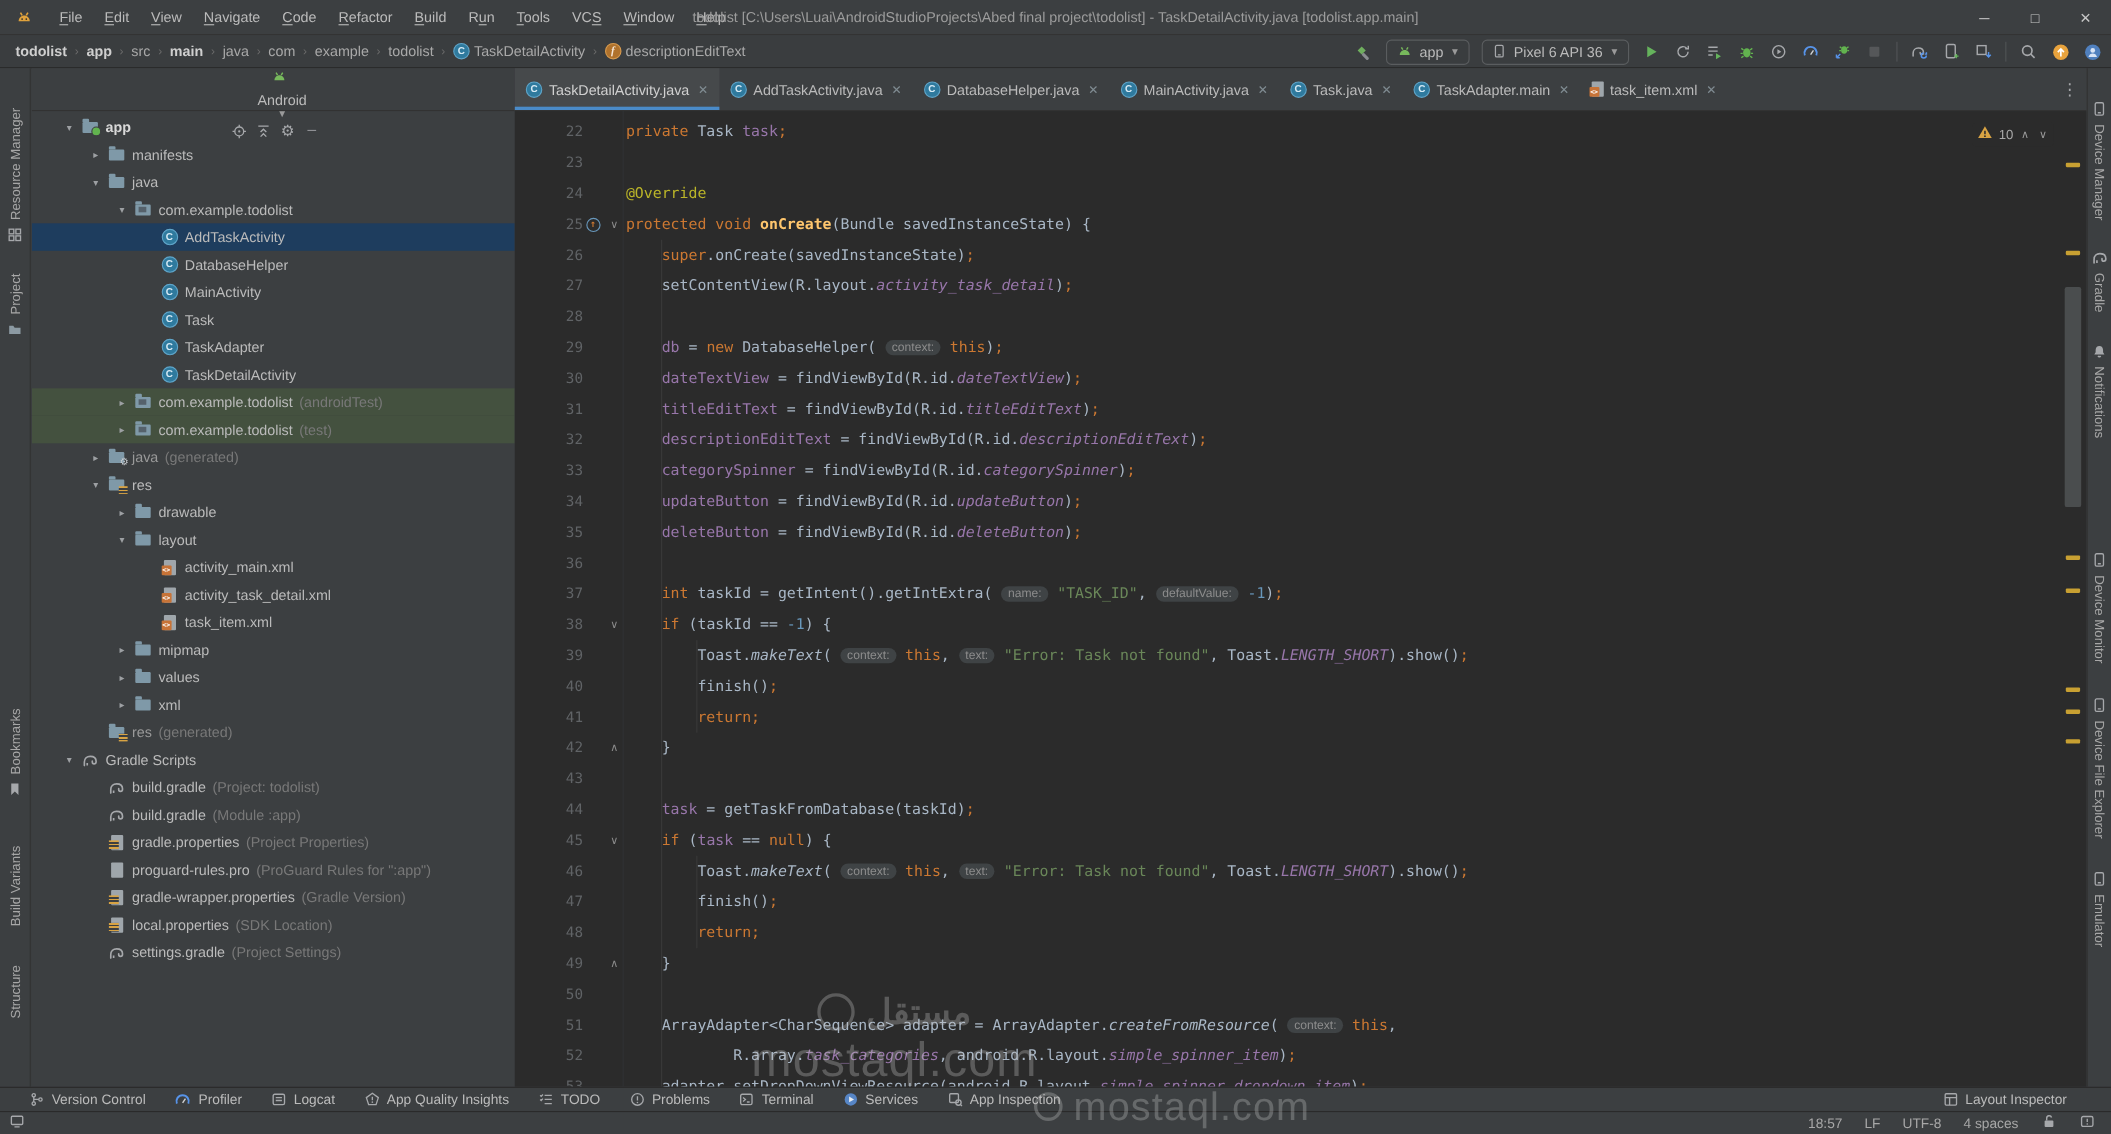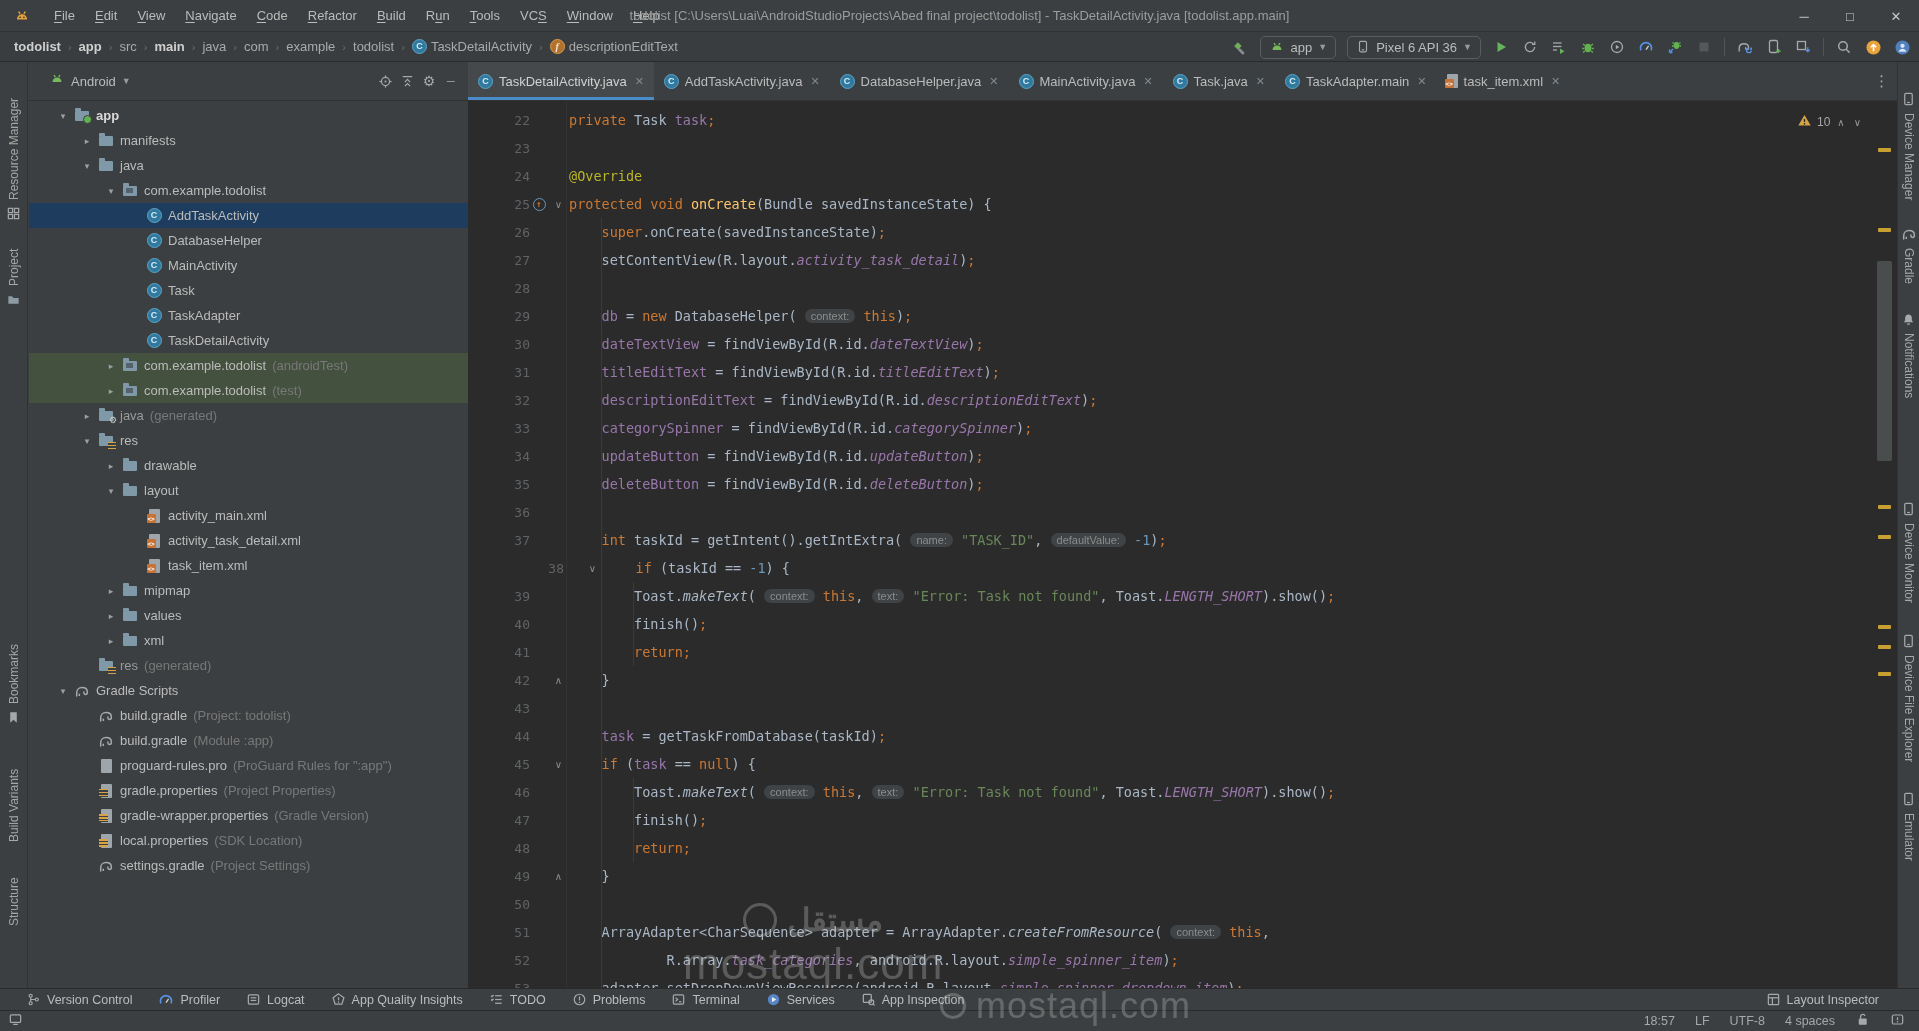--- a/index.html
+++ b/index.html
@@ -33,21 +33,21 @@
 
   
   #left-stripe { position:absolute; left:0; top:62px; width:28px; height:926px; background:#3C3F41; border-right:1px solid #323232; }
   #right-stripe { position:absolute; left:1897px; top:62px; width:22px; height:926px; background:#3C3F41; border-left:1px solid #323232; }
   .vtext-left { writing-mode:vertical-lr; transform:rotate(180deg); font-size:12px; color:#A7A7A7; white-space:nowrap; }
   .vtext-right { writing-mode:vertical-rl; font-size:12px; color:#A7A7A7; white-space:nowrap; }
   .stripe-item { position:absolute; display:flex; flex-direction:column; align-items:center; gap:6px; width:100%; }
 
   
   #project-panel { position:absolute; left:29px; top:62px; width:439px; height:926px; background:#3C3F41; overflow:hidden; }
-  #project-header { height:39px; display:flex; align-items:center; padding-left:20px; border-bottom:1px solid #323232; }
+  #project-header { height:39px; display:flex; align-items:center; padding-left:10px; border-bottom:1px solid #323232;flex-direction:column; }
   #project-header .title { font-size:13px; color:#BBBBBB; margin-left:6px; }
   #project-header .caret { color:#9A9A9A; font-size:9px; margin-left:6px; }
   #project-header .spacer { flex:1; }
   .ph-icon { width:22px; height:22px; display:flex; align-items:center; justify-content:center; color:#A6A8AB; font-size:14px; }
   #tree { position:absolute; left:0; top:41px; width:100%; }
   .tree-row { height:25px; display:flex; align-items:center; font-size:13px; color:#BBBBBB; white-space:nowrap;
     width:439px; }
   .tree-row.selected { background:#1E3D5E; }
   .tree-row.testbg { background:#44513F; }
   .tree-row .chev { width:12px; text-align:center; color:#9DA0A3; font-size:9px; flex:none; }
@@ -87,21 +87,21 @@
   #editor { position:absolute; left:468px; top:101px; width:1429px; height:887px; background:#2B2B2B; overflow:hidden; }
   #gutter-sep { position:absolute; left:98px; top:0; width:1px; height:100%; background:#313335; }
   .code-line { position:absolute; left:0; width:100%; height:28px; display:flex; align-items:center; }
   .code-line .ln { width:62px; text-align:right; color:#606366; font:13px "DejaVu Sans Mono",monospace; flex:none; }
   .code-line .g1 { width:18px; flex:none; display:flex; justify-content:center; }
   .code-line .g2 { width:21px; flex:none; display:flex; justify-content:center; color:#8C8C8C; font-size:10px; }
   .code-line pre { font:13.5px/28px "DejaVu Sans Mono",monospace; color:#A9B7C6; white-space:pre; }
   .tk-k { color:#CC7832; } .tk-d { color:#A9B7C6; } .tk-f { color:#9876AA; }
   .tk-s { color:#6A8759; } .tk-n { color:#6897BB; } .tk-a { color:#BBB529; }
   .tk-r { color:#9876AA; font-style:italic; } .tk-c { color:#9876AA; font-style:italic; }
-  .tk-im { color:#A9B7C6; font-style:italic; } .tk-md { color:#FFC66D; font-weight:normal;margin-top:46px; }
+  .tk-im { color:#A9B7C6; font-style:italic; } .tk-md { color:#FFC66D; font-weight:bold;margin-top:46px; }
   .hint { background:#3F4345; color:#8C8C8C; border-radius:8px; padding:1px 6px;
     font:11px "Liberation Sans",sans-serif; vertical-align:1px; }
   .ovr { width:13px; height:13px; border-radius:50%; border:1px solid #6897BB; color:#CC7832;
     font:bold 9px/11px "DejaVu Sans Mono",monospace; text-align:center; }
   .guide { position:absolute; width:1px; background:#3A3A3A; }
   #inspections { position:absolute; right:30px; top:10px; display:flex; align-items:center; gap:5px;
     font-size:12px; color:#A8A8A8; background:rgba(43,43,43,.85); padding:2px 4px; border-radius:4px; }
   #inspections .chev { color:#9A9A9A; font-size:10px; padding:0 2px; }
   #scrollzone { position:absolute; right:0; top:0; width:23px; height:100%; }
   #scroll-thumb { position:absolute; left:3px; width:15px; background:#55595B; opacity:.75; border-radius:2px; }
@@ -686,35 +686,35 @@
               </svg>
             </span>
           </span>
           <span class="lbl">build.gradle</span>
           <span class="extra">(Module :app)</span>
         </div>
         <div class="tree-row" style="padding-left: 52px;">
           <span class="chev"></span>
           <span class="ticon">
             <span style="display: inline-flex; align-items: center; justify-content: center;">
+              <span class="i-page prop"></span>
+            </span>
+          </span>
+          <span class="lbl">gradle.properties</span>
+          <span class="extra">(Project Properties)</span>
+        </div>
+        <div class="tree-row" style="padding-left: 52px;">
+          <span class="chev"></span>
+          <span class="ticon">
+            <span style="display: inline-flex; align-items: center; justify-content: center;">
               <span class="i-page"></span>
             </span>
           </span>
           <span class="lbl">proguard-rules.pro</span>
           <span class="extra">(ProGuard Rules for ":app")</span>
-        </div>
-        <div class="tree-row" style="padding-left: 52px;">
-          <span class="chev"></span>
-          <span class="ticon">
-            <span style="display: inline-flex; align-items: center; justify-content: center;">
-              <span class="i-page prop"></span>
-            </span>
-          </span>
-          <span class="lbl">gradle.properties</span>
-          <span class="extra">(Project Properties)</span>
         </div>
         <div class="tree-row" style="padding-left: 52px;">
           <span class="chev"></span>
           <span class="ticon">
             <span style="display: inline-flex; align-items: center; justify-content: center;">
               <span class="i-page prop"></span>
             </span>
           </span>
           <span class="lbl">gradle-wrapper.properties</span>
           <span class="extra">(Gradle Version)</span>
@@ -892,21 +892,21 @@
           <span class="g1"></span>
           <span class="g2"></span>
           <pre></pre>
         </div>
         <div class="code-line" style="top: 425px;">
           <span class="ln">37</span>
           <span class="g1"></span>
           <span class="g2"></span>
           <pre>    <span class="tk-k">int </span><span class="tk-d">taskId = getIntent().getIntExtra( </span><span class="hint">name:</span><span class="tk-d"> </span><span class="tk-s">"TASK_ID"</span><span class="tk-d">, </span><span class="hint">defaultValue:</span><span class="tk-d"> </span><span class="tk-n">-1</span><span class="tk-d">)</span><span class="tk-k">;</span></pre>
         </div>
-        <div class="code-line" style="top: 453px; padding-left: 34px;">
+        <div class="code-line" style="top: 453px;">
           <span class="ln">38</span>
           <span class="g1"></span>
           <span class="g2">∨</span>
           <pre>    <span class="tk-k">if </span><span class="tk-d">(taskId == </span><span class="tk-n">-1</span><span class="tk-d">) {</span></pre>
         </div>
         <div class="code-line" style="top: 481px;">
           <span class="ln">39</span>
           <span class="g1"></span>
           <span class="g2"></span>
           <pre>        <span class="tk-d">Toast.</span><span class="tk-im">makeText</span><span class="tk-d">( </span><span class="hint">context:</span><span class="tk-d"> </span><span class="tk-k">this</span><span class="tk-d">, </span><span class="hint">text:</span><span class="tk-d"> </span><span class="tk-s">"Error: Task not found"</span><span class="tk-d">, Toast.</span><span class="tk-c">LENGTH_SHORT</span><span class="tk-d">).show()</span><span class="tk-k">;</span></pre>

